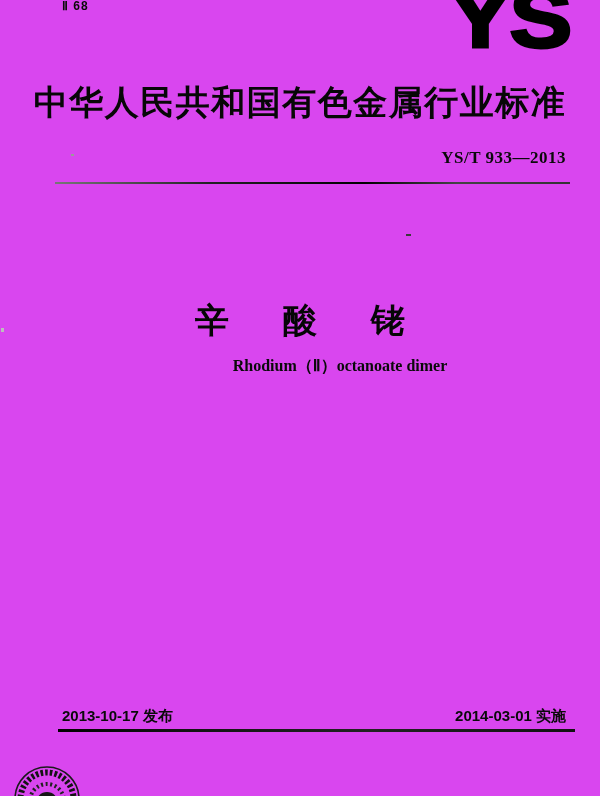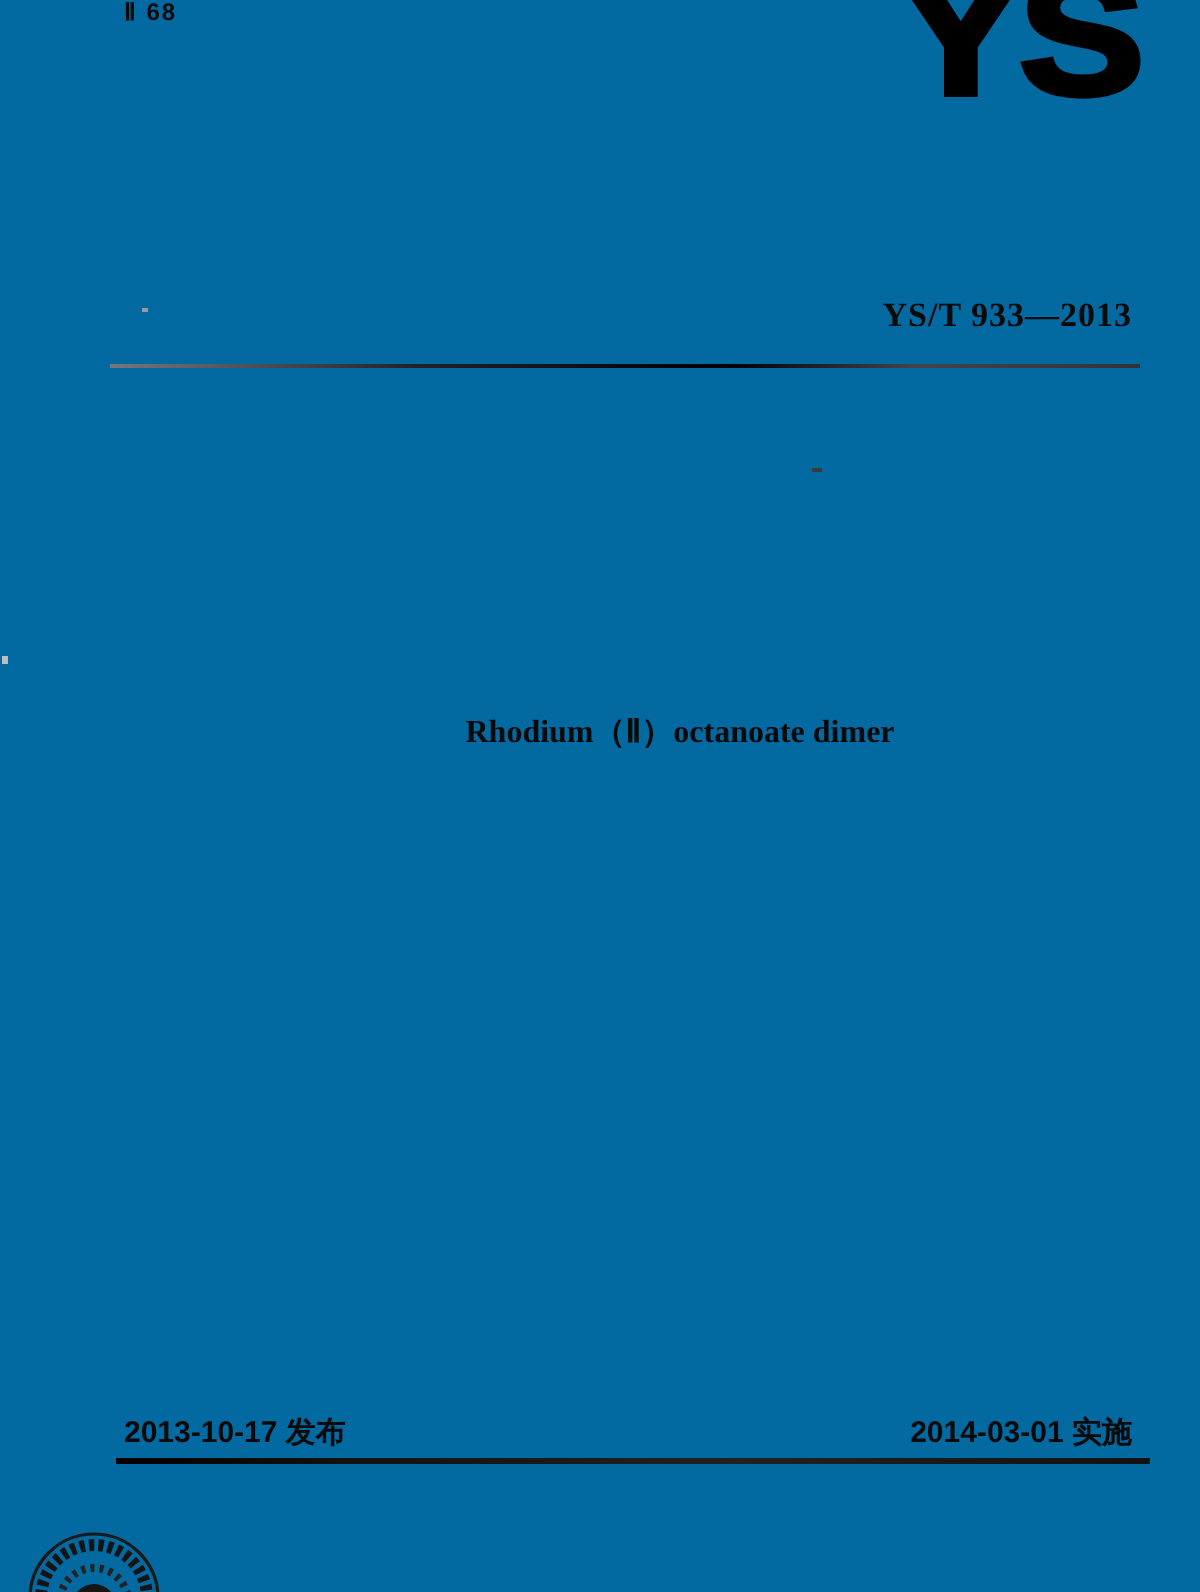--- a/index.html
+++ b/index.html
@@ -4,21 +4,21 @@
 <style>
   html, body {
     margin: 0;
     padding: 0;
     background: #ffffff;
   }
   .page {
     position: relative;
     width: 600px;
     height: 796px;
-    background: #0369a1;
+    background: #d946ef;
     overflow: hidden;
     font-family: "Liberation Sans", sans-serif;
     color: #111;
   }
 
   .classification {
     position: absolute;
     left: 62px;
     top: -1px;
     font-size: 12px;
@@ -159,29 +159,31 @@
 </style>
 </head>
 <body>
 
 <div class="page">
 
   <div class="classification">Ⅱ 68</div>
 
   <div class="logo">YS</div>
 
+  <div class="header-title">中华人民共和国有色金属行业标准</div>
 
   <div class="std-number">YS/T 933—2013</div>
 
   <div class="rule-top"></div>
 
   <div class="speck s1"></div>
   <div class="speck s2"></div>
   <div class="speck s3"></div>
 
+  <div class="doc-title">辛　酸　铑</div>
 
   <div class="doc-subtitle">Rhodium（Ⅱ）octanoate dimer</div>
 
   <div class="dates-row">
     <span>2013-10-17 发布</span>
     <span>2014-03-01 实施</span>
   </div>
 
   <div class="rule-bottom"></div>
 

